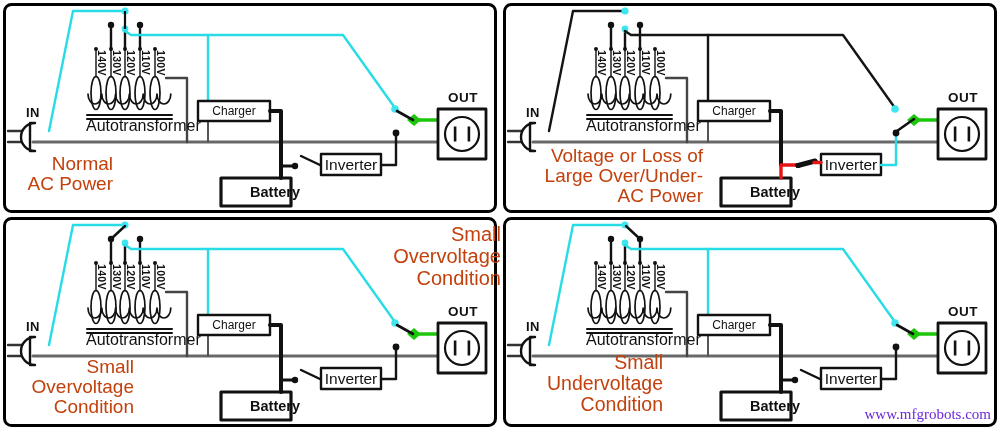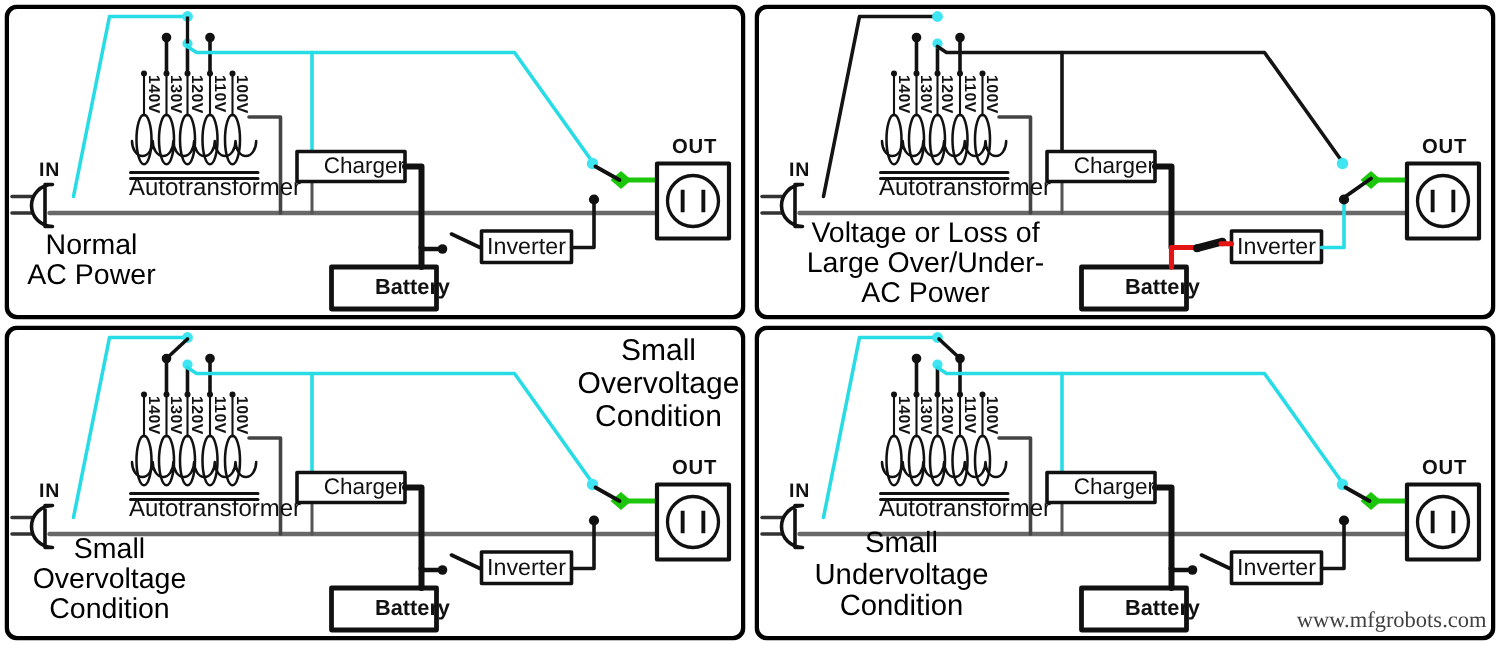--- a/index.html
+++ b/index.html
@@ -9,34 +9,34 @@
   .panel-svg{position:absolute;left:0;top:0;width:494px;height:210px;
     --cyan:#28DCE6;--dotcyan:#3FE6F2;}
   .p1,.p3,.p4{--w-in:var(--cyan);--w-out:var(--cyan);--w-inv:#141414;}
   .p2{--w-in:#141414;--w-out:#141414;--w-inv:var(--cyan);}
   .in-wire{stroke:var(--w-in);}
   .out-wire{stroke:var(--w-out);}
   .inv-wire{stroke:var(--w-inv);}
   .lbl{position:absolute;white-space:nowrap;}
   .lbl-in{left:23px;top:102px;font-size:13px;font-weight:bold;letter-spacing:.5px;}
   .lbl-out{left:437px;top:87px;width:46px;text-align:center;font-size:13.5px;font-weight:bold;letter-spacing:.5px;}
-  .lbl-charger{left:195px;top:98px;width:72px;height:20px;line-height:20px;text-align:right;font-size:15px;}
+  .lbl-charger{left:195px;top:98px;width:72px;height:20px;line-height:20px;text-align:center;font-size:12px;}
   .lbl-battery{left:218px;top:175px;width:70px;height:28px;line-height:28px;text-align:center;font-size:14.5px;font-weight:bold;padding-left:19px;}
   .lbl-inverter{left:318px;top:151px;width:60px;height:21px;line-height:21px;text-align:center;font-size:15.5px;}
   .lbl-auto{left:83px;top:114px;width:102px;text-align:center;font-size:16px;}
   .tap-lbl{position:absolute;top:47px;font-size:10.5px;font-weight:bold;letter-spacing:.3px;
            transform:rotate(90deg);transform-origin:0 0;}
-  .caption{position:absolute;text-align:center;font-size:19px;line-height:20px;color:#000000;}
+  .caption{position:absolute;text-align:right;font-size:19px;line-height:20px;color:#c2410c;}
   .cap-p1{left:6px;top:151px;width:104px;}
   .cap-p2{left:28px;top:143px;width:172px;}
   .cap-p3{left:9px;top:140px;width:122px;}
   .cap-p3b{left:374px;top:6px;width:124px;font-size:20px;line-height:22px;}
   .cap-p4{left:36px;top:135px;width:124px;font-size:19.5px;line-height:21px;}
   .watermark{position:absolute;left:356px;top:189px;width:132px;text-align:right;
-             font-family:"Liberation Serif",serif;font-size:15px;color:#404040;}
+             font-family:"Liberation Serif",serif;font-size:15px;color:#6d28d9;}
 </style>
 </head>
 <body>
 
 <svg width="0" height="0" style="position:absolute" aria-hidden="true">
   <defs>
     <g id="ups-common" fill="none" stroke-linecap="round" stroke-linejoin="round">
 
       <rect x="1.5" y="1.5" width="491" height="207" rx="7" stroke="#000" stroke-width="3" fill="#fff"></rect>
 

